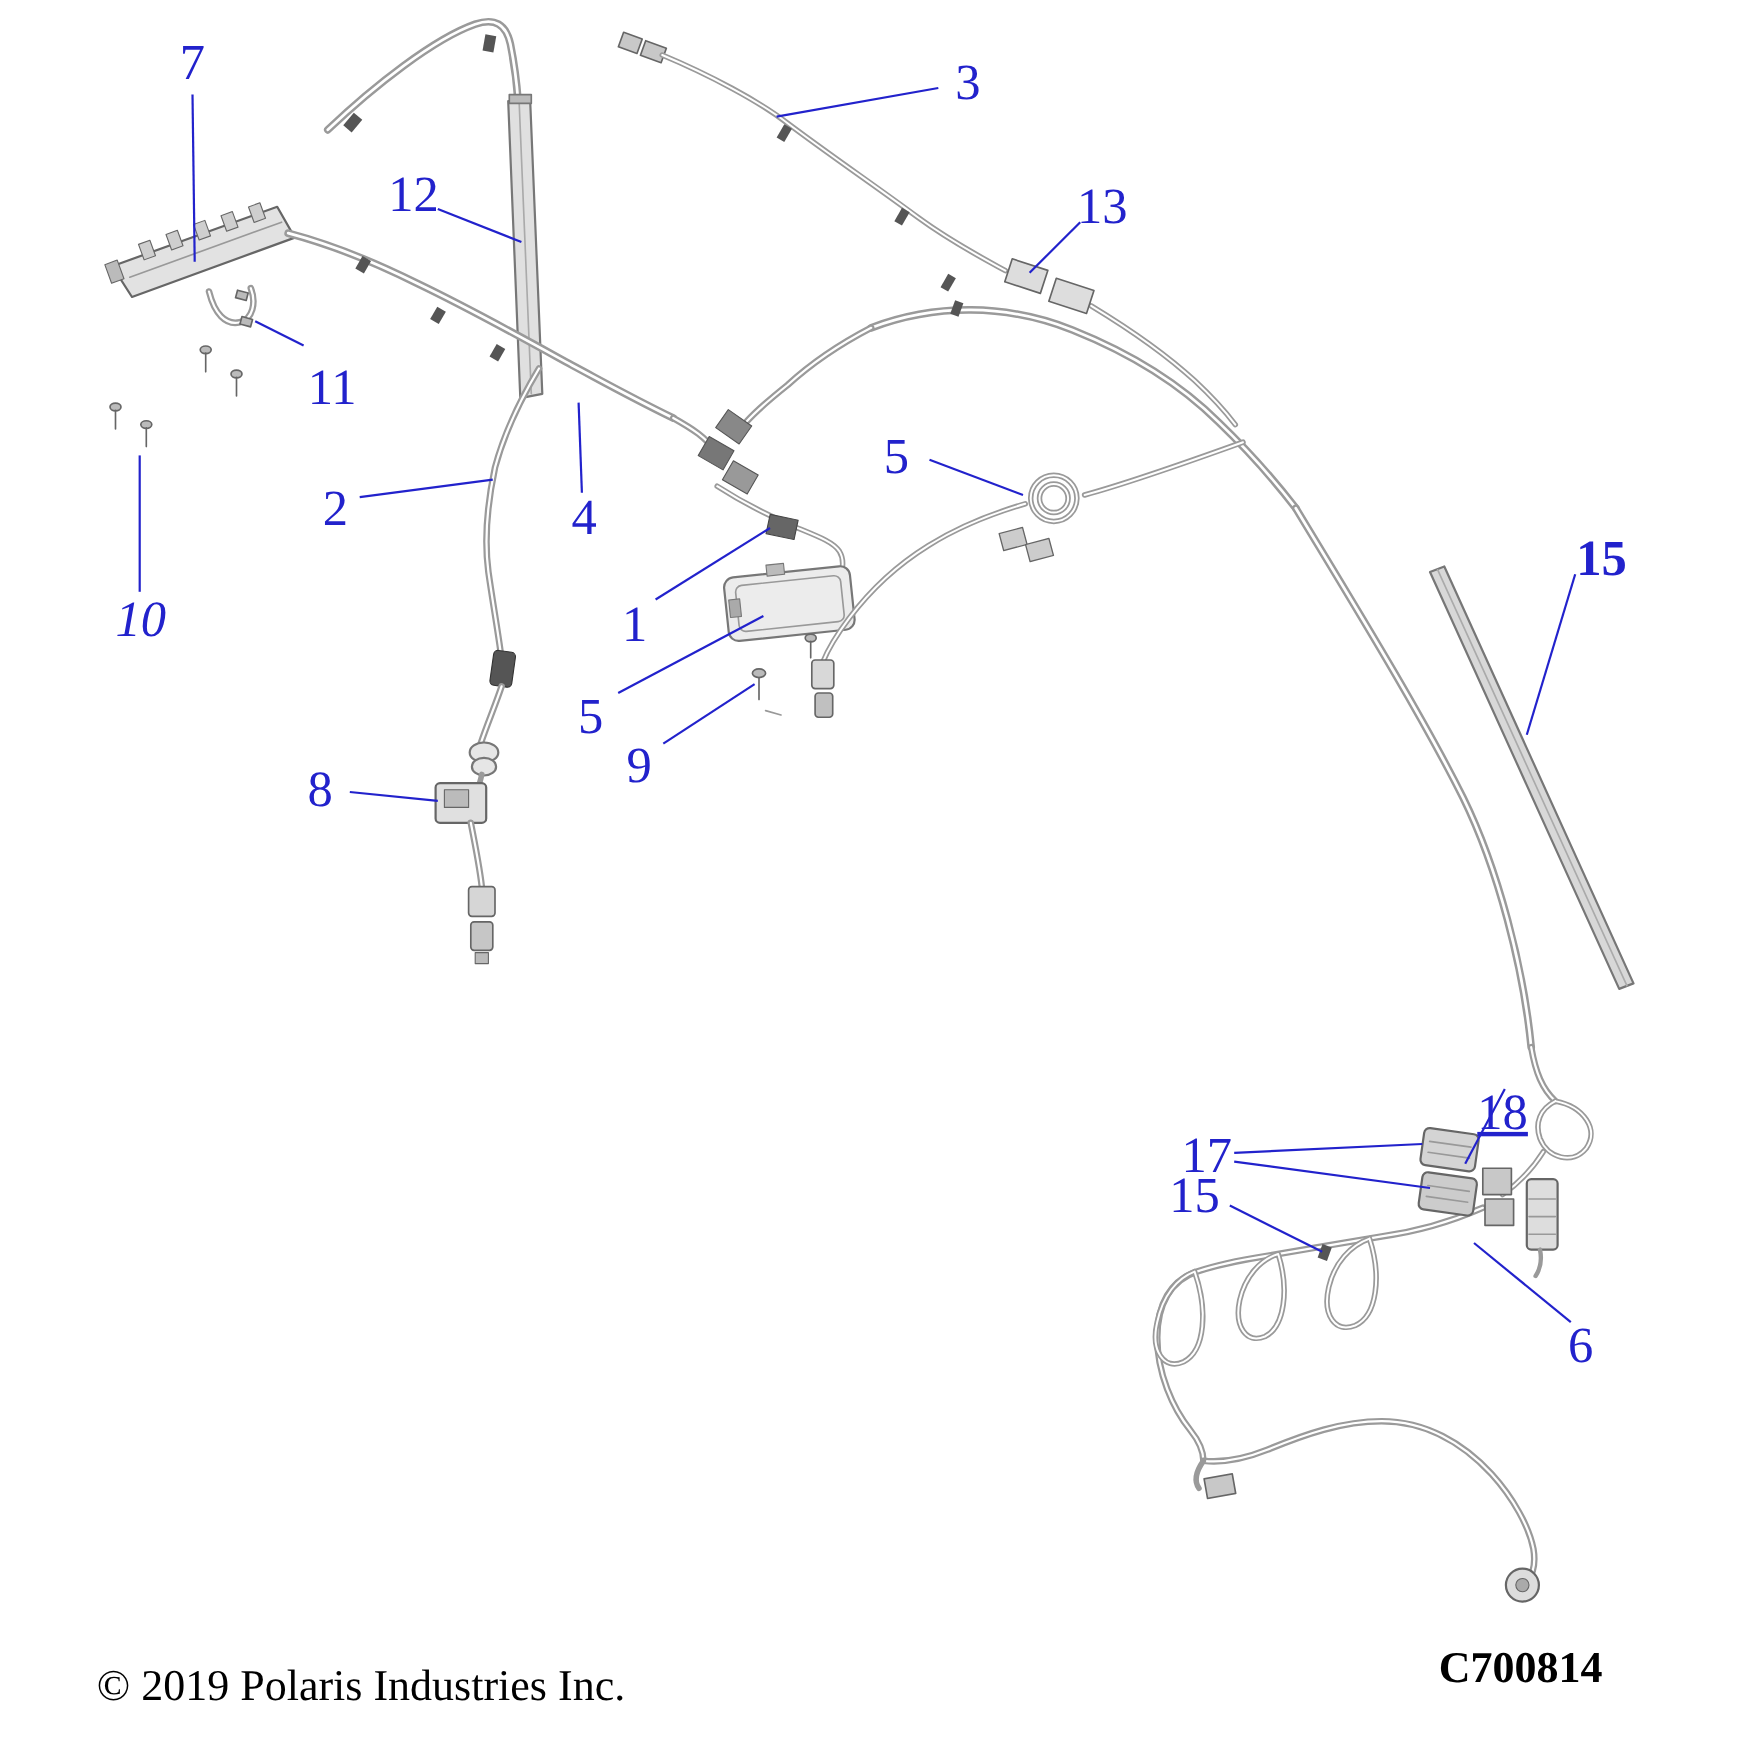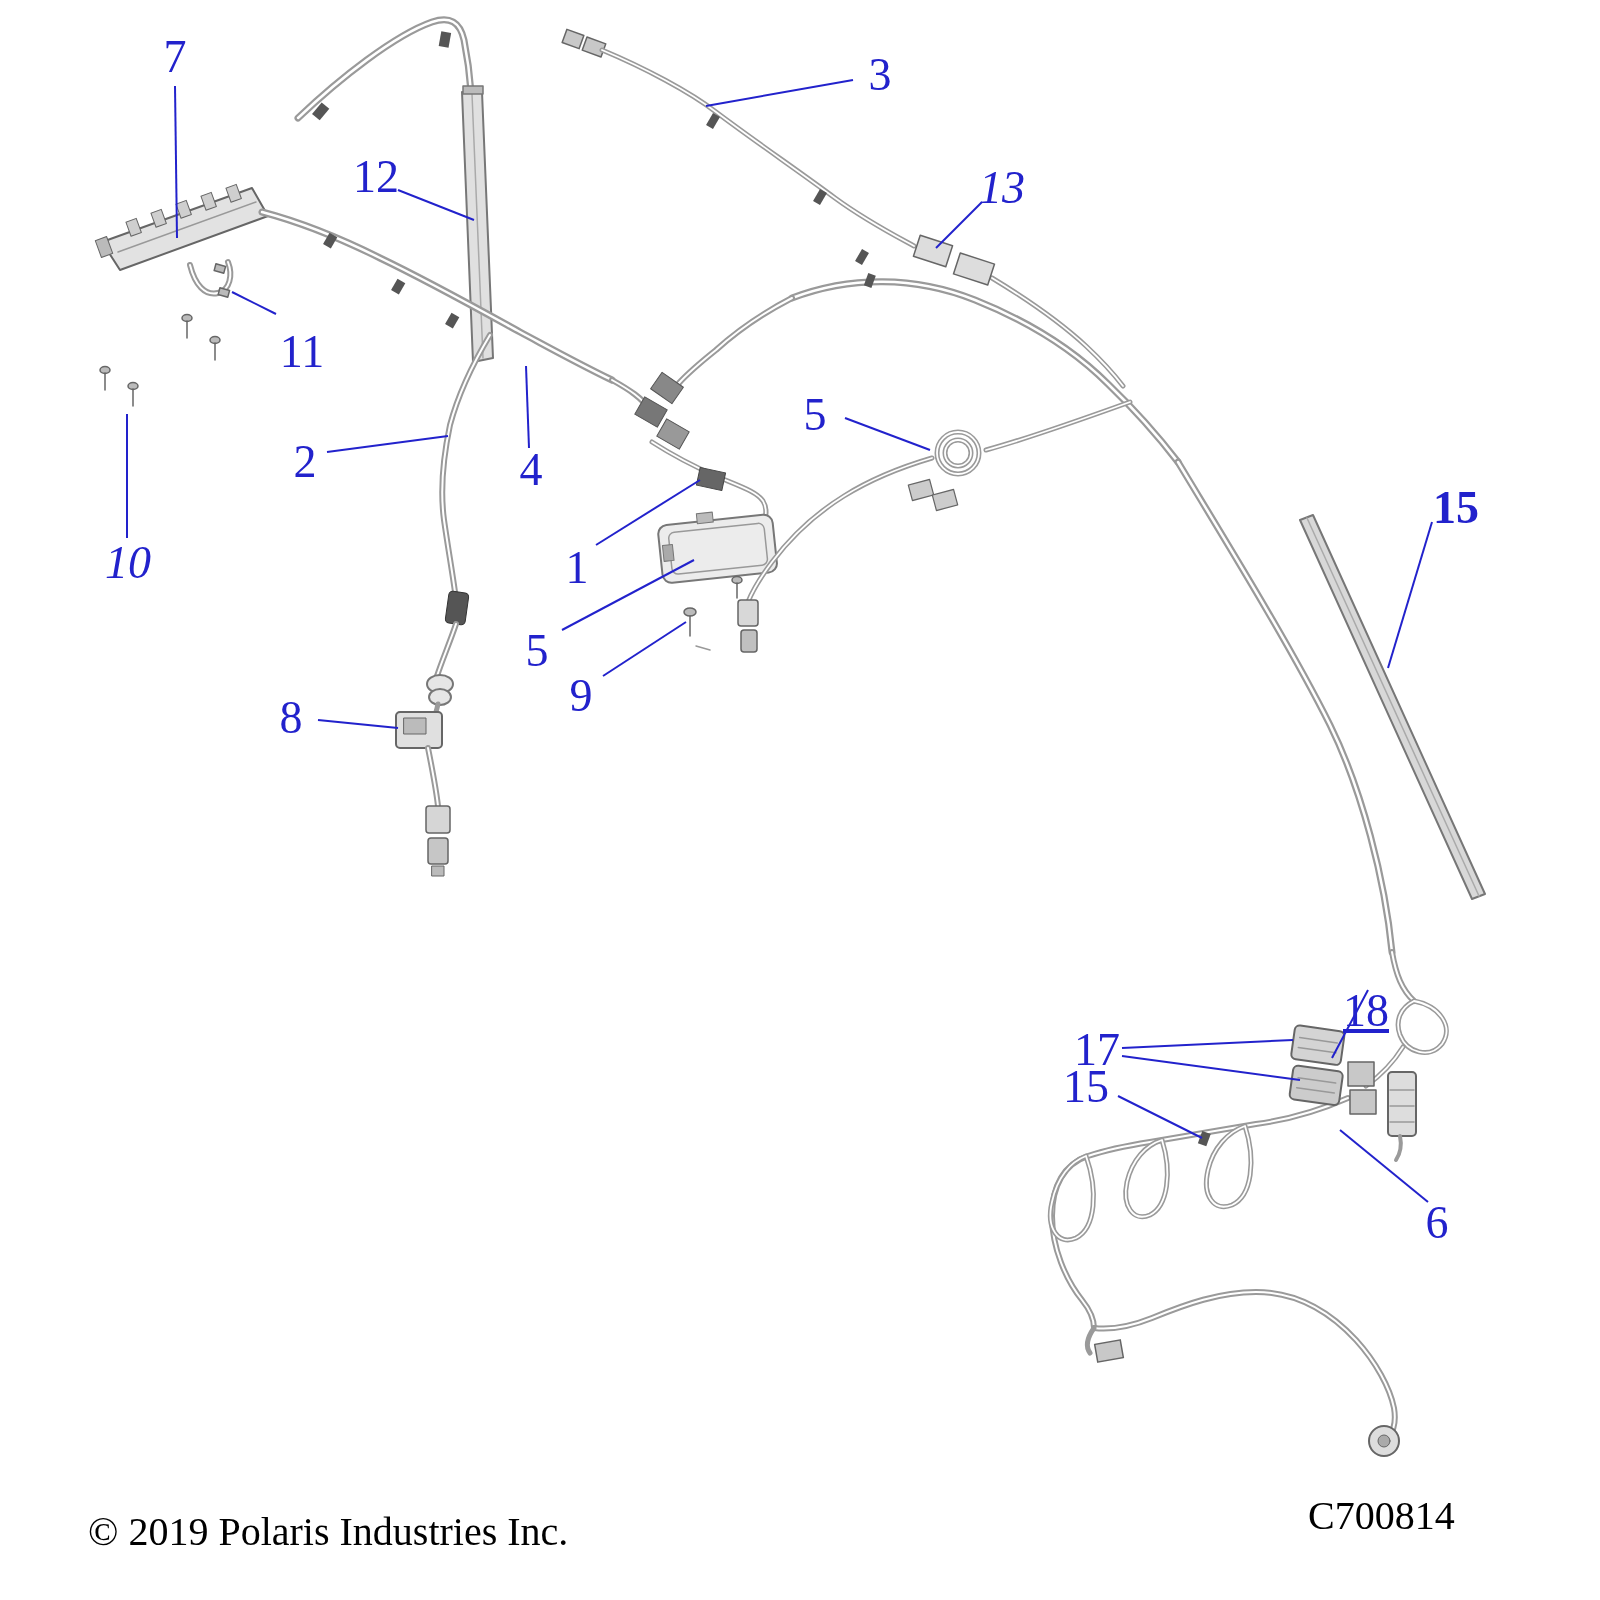--- a/index.html
+++ b/index.html
@@ -250,32 +250,32 @@
       <line x1="1122" y1="1048" x2="1293" y2="1040"></line>
       <line x1="1122" y1="1056" x2="1300" y2="1080"></line>
       <line x1="1118" y1="1096" x2="1202" y2="1138"></line>
       <line x1="1428" y1="1202" x2="1340" y2="1130"></line>
     </g>
   </svg>
 
   <div class="callout" style="left:175px;  top:57px;">7</div>
   <div class="callout" style="left:376px;  top:177px;">12</div>
   <div class="callout" style="left:880px;  top:75px;">3</div>
-  <div class="callout" style="left:1002px; top:188px;font-style:italic;">13</div>
+  <div class="callout" style="left:1002px; top:188px;">13</div>
   <div class="callout" style="left:302px;  top:325px;margin-top:27px;">11</div>
   <div class="callout" style="left:128px;  top:563px;font-style:italic;">10</div>
   <div class="callout" style="left:305px;  top:462px;">2</div>
   <div class="callout" style="left:531px;  top:470px;">4</div>
   <div class="callout" style="left:815px;  top:415px;">5</div>
   <div class="callout" style="left:577px;  top:568px;">1</div>
   <div class="callout" style="left:537px;  top:651px;">5</div>
   <div class="callout" style="left:581px;  top:696px;">9</div>
   <div class="callout" style="left:291px;  top:718px;">8</div>
   <div class="callout" style="left:1456px; top:508px;font-weight:bold;">15</div>
   <div class="callout" style="left:1366px; top:1011px;text-decoration:underline;">18</div>
   <div class="callout" style="left:1087px; top:1050px;margin-left:10px;">17</div>
   <div class="callout" style="left:1086px; top:1087px;">15</div>
   <div class="callout" style="left:1437px; top:1223px;">6</div>
 
   <div class="footer-text" style="left:88px; top:1508px;">© 2019 Polaris Industries Inc.</div>
-  <div class="footer-text" style="left:1308px; top:1492px;">C700814</div>
+  <div class="footer-text" style="left:1308px; top:1492px;font-weight:bold;">C700814</div>
 
 </div>
 
 </body></html>

